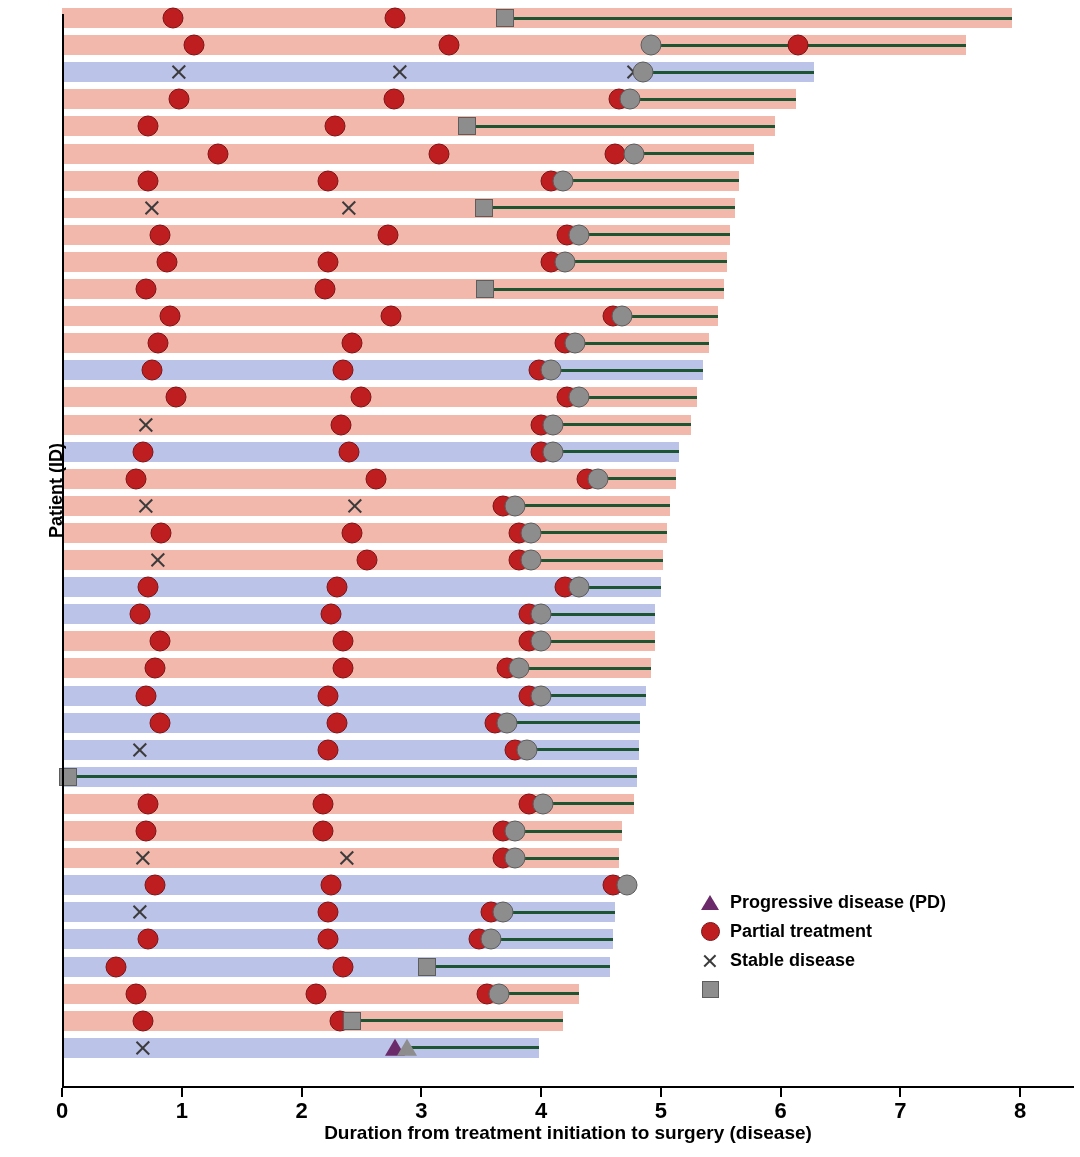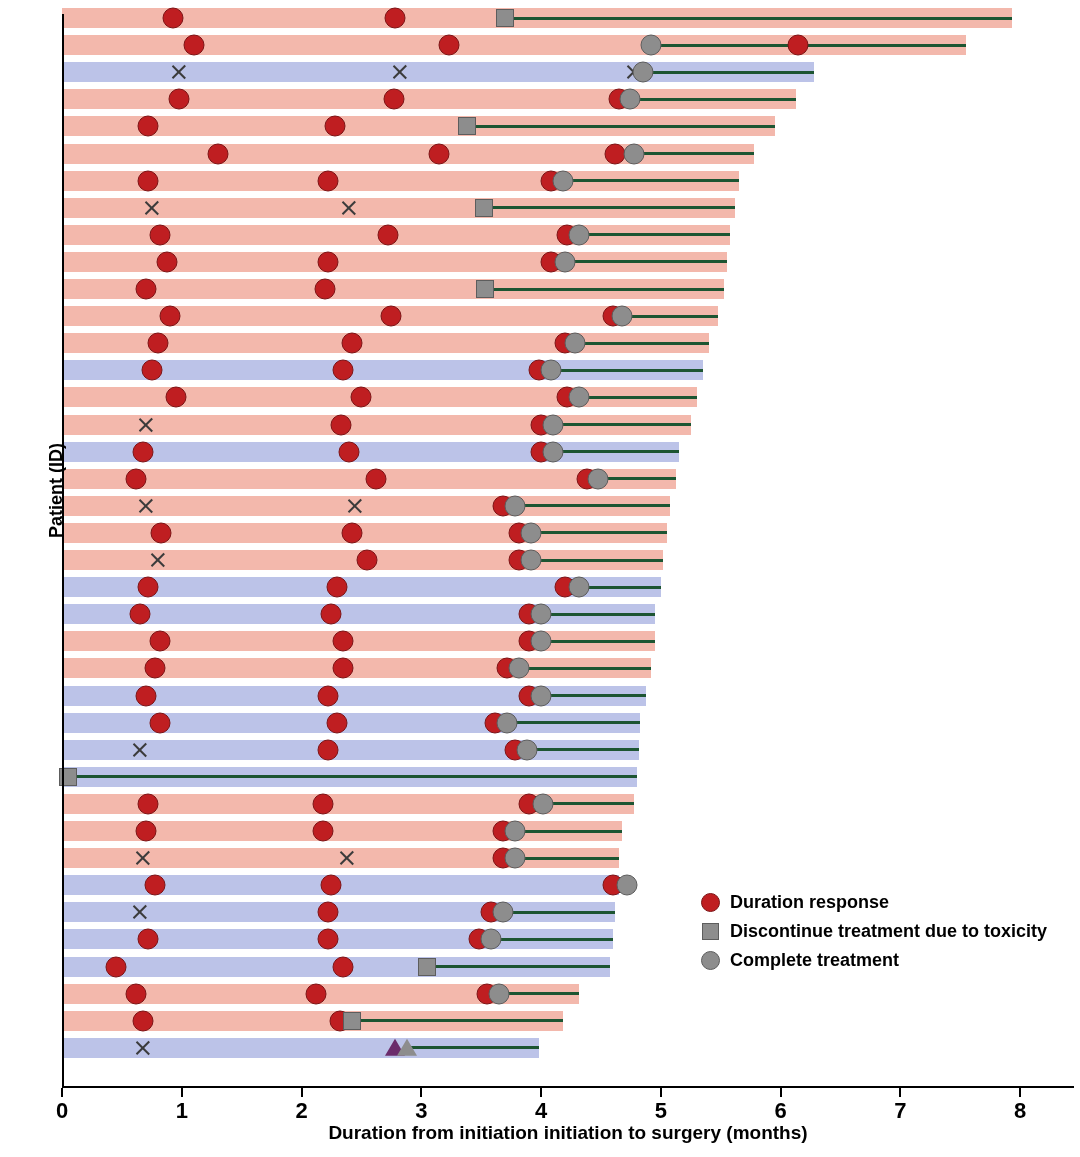--- a/index.html
+++ b/index.html
@@ -381,37 +381,42 @@
       <div class="tick" style="left: 659.75px;"></div>
       <div class="ticklabel" style="left: 660.75px;">5</div>
       <div class="tick" style="left: 779.5px;"></div>
       <div class="ticklabel" style="left: 780.5px;">6</div>
       <div class="tick" style="left: 899.25px;"></div>
       <div class="ticklabel" style="left: 900.25px;">7</div>
       <div class="tick" style="left: 1019px;"></div>
       <div class="ticklabel" style="left: 1020px;">8</div>
     </div>
 
-  <div class="xlabel">Duration from initiation initiation to surgery (months)</div>
+  <div class="xlabel">Duration from treatment initiation to surgery (disease)</div>
   <div class="ylabel">Patient (ID)</div>
 
 
   <div class="mk-legend" id="mk-legend">
+      <div class="mk-row">
+        <div class="mk-icon">
+          <div class="i-tri-purple"></div>
+        </div>
+        <div class="mk-lb">Progressive disease (PD)</div>
+      </div>
       <div class="mk-row">
         <div class="mk-icon">
           <div class="i-circle-red"></div>
         </div>
-        <div class="mk-lb">Duration response</div>
+        <div class="mk-lb">Partial treatment</div>
+      </div>
+      <div class="mk-row">
+        <div class="mk-icon">
+          <div class="i-x"></div>
+        </div>
+        <div class="mk-lb">Stable disease</div>
       </div>
       <div class="mk-row">
         <div class="mk-icon">
           <div class="i-square-grey"></div>
         </div>
-        <div class="mk-lb">Discontinue treatment due to toxicity</div>
-      </div>
-      <div class="mk-row">
-        <div class="mk-icon">
-          <div class="i-circle-grey"></div>
-        </div>
-        <div class="mk-lb">Complete treatment</div>
       </div>
     </div>
 </div>
 
 </body></html>

